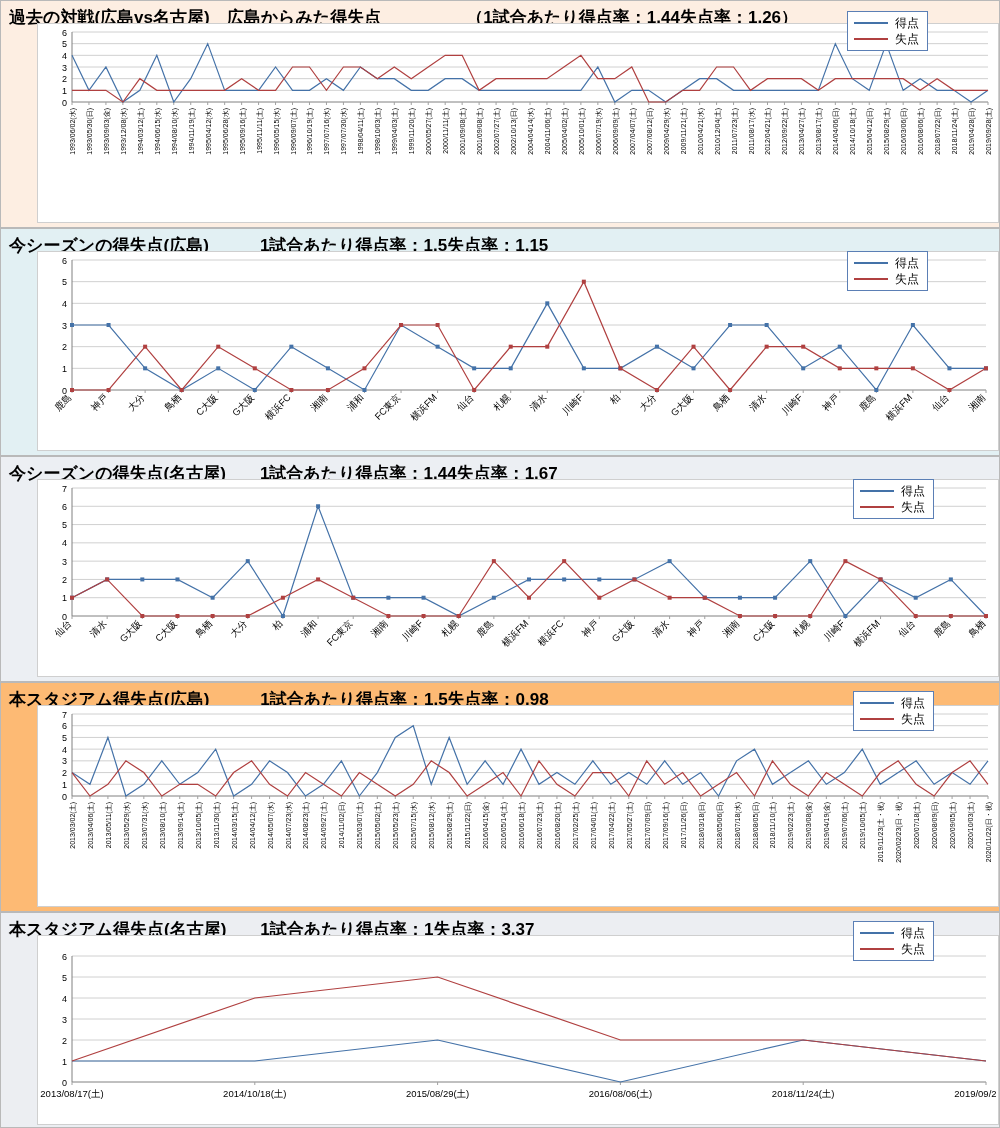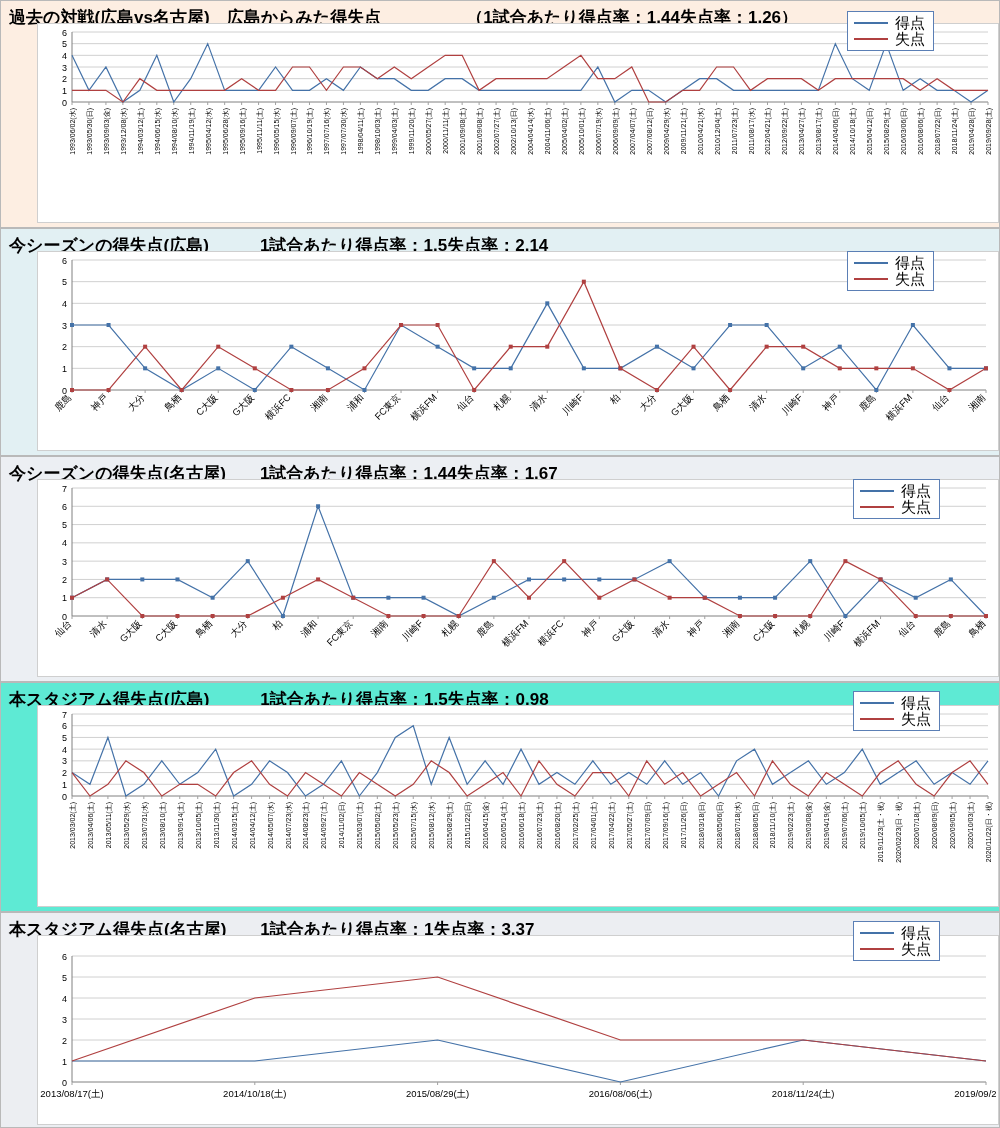--- a/index.html
+++ b/index.html
@@ -11,37 +11,37 @@
     overflow:hidden;
   }
   .panel{
     position:absolute;left:0;width:1000px;
     box-sizing:border-box;
     border:1px solid #b9b9b9;
   }
   .p1{top:0;height:228px;background:#fdeee2;}
   .p2{top:228px;height:228px;background:#e2f0f3;}
   .p3{top:456px;height:226px;background:#eceff3;}
-  .p4{top:682px;height:230px;background:#5eead4;}
+  .p4{top:682px;height:230px;background:#fdba74;}
   .p5{top:912px;height:216px;background:#eceef2;}
   .ptitle{
     position:absolute;left:8px;top:5px;
     font-weight:bold;font-size:17px;white-space:nowrap;
   }
   .plotbox{
     position:absolute;background:#ffffff;border:1px solid #cfcfcf;
   }
   .legend{
     position:absolute;background:#ffffff;border:1px solid #5b7fb5;
     padding:3px 8px 3px 6px;
   }
   .legend .row{display:flex;align-items:center;height:16px;}
   .legend .swatch{display:inline-block;width:34px;height:0;border-top:2px solid #4472a8;margin-right:7px;}
   .legend .swatch.red{border-top-color:#b04040;}
-  .legend .lbl{font-size:15px;}
+  .legend .lbl{font-size:12px;}
   svg{display:block;}
   .axislabel{font-size:9px;fill:#000;font-family:"Liberation Sans","DejaVu Sans",sans-serif;}
   .xlab2{font-size:9.5px;fill:#000;font-family:"Liberation Sans","DejaVu Sans",sans-serif;}
   .xtiny{font-size:7px;fill:#000;font-family:"Liberation Sans","DejaVu Sans",sans-serif;}
 </style>
 </head>
 <body>
 
 <div class="panel p1">
   <div class="ptitle">過去の対戦(広島vs名古屋)　広島からみた得失点　　　　　（1試合あたり得点率：1.44失点率：1.26）</div>
@@ -182,21 +182,21 @@
         <span class="lbl">得点</span>
       </div>
     <div class="row">
         <span class="swatch red"></span>
         <span class="lbl">失点</span>
       </div>
   </div>
 </div>
 
 <div class="panel p2">
-  <div class="ptitle">今シーズンの得失点(広島)　　　1試合あたり得点率：1.5失点率：2.14</div>
+  <div class="ptitle">今シーズンの得失点(広島)　　　1試合あたり得点率：1.5失点率：1.15</div>
   <div class="plotbox" style="left:36px;top:22px;width:960px;height:198px;">
     <svg id="svg2" width="958" height="196">
         <line x1="34" y1="138" x2="948" y2="138" stroke="#808080" stroke-width="1"></line>
         <text x="29" y="141.5" text-anchor="end" class="axislabel">0</text>
         <line x1="34" y1="116.33333333333334" x2="948" y2="116.33333333333334" stroke="#d0d0d0" stroke-width="1"></line>
         <text x="29" y="119.83333333333334" text-anchor="end" class="axislabel">1</text>
         <line x1="34" y1="94.66666666666667" x2="948" y2="94.66666666666667" stroke="#d0d0d0" stroke-width="1"></line>
         <text x="29" y="98.16666666666667" text-anchor="end" class="axislabel">2</text>
         <line x1="34" y1="73" x2="948" y2="73" stroke="#d0d0d0" stroke-width="1"></line>
         <text x="29" y="76.5" text-anchor="end" class="axislabel">3</text>

